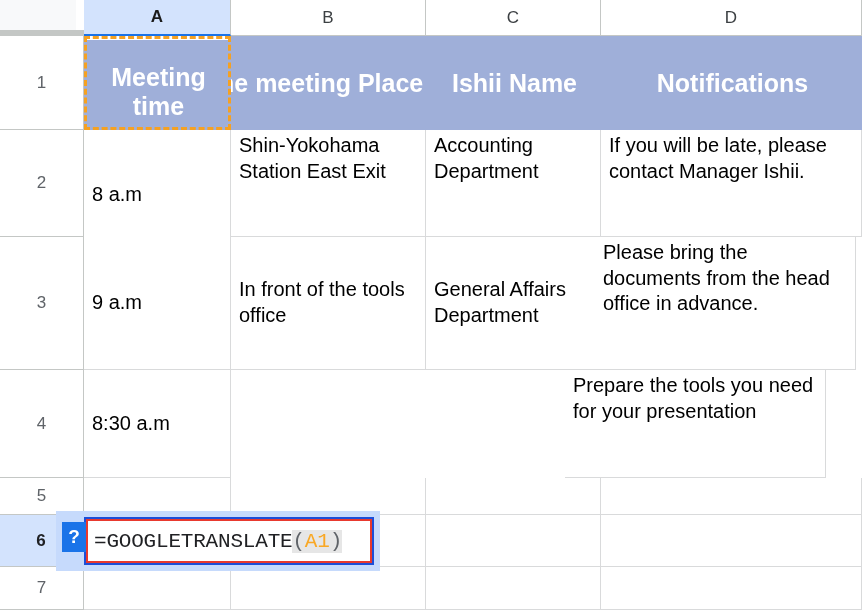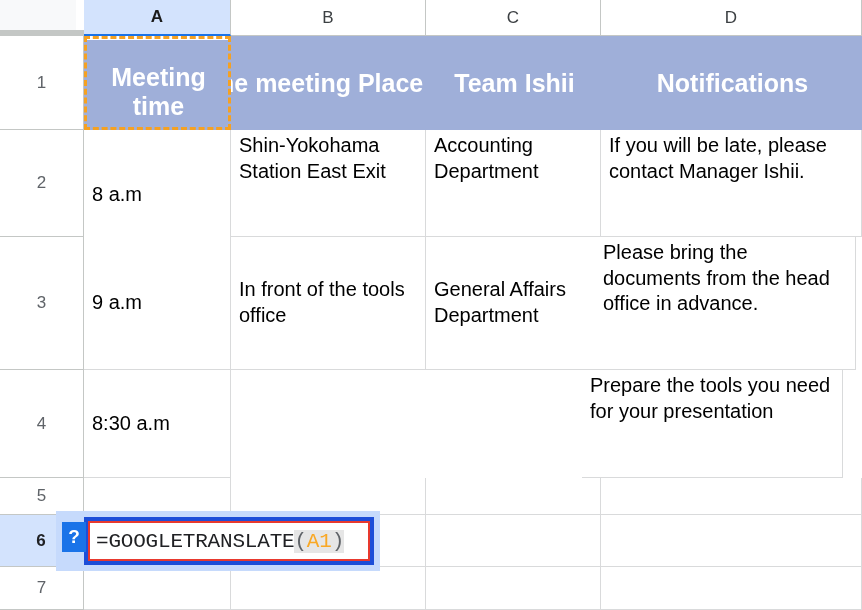--- a/index.html
+++ b/index.html
@@ -147,21 +147,21 @@
     border: 3px dashed #f5a122;
     pointer-events: none;
     z-index: 30;
   }
 
   
   .formula-editor {
     position: absolute;
     box-sizing: border-box;
     background: #ffffff;
-    border: 4px solid #1d4ed8;
+    border: 2px solid #1d4ed8;
     z-index: 40;
     display: flex;
     align-items: center;
   }
   .formula-inner {
     box-sizing: border-box;
     width: 100%;
     height: 100%;
     border: 2px solid #e8392e;
     display: flex;
@@ -224,38 +224,38 @@
   <div class="rowhead active" style="top:515px;height:52px;">6</div>
   <div class="rowhead" style="top:567px;height:43px;">7</div>
 
   <div class="cell hdr wrapcell" style="left:84px;top:40px;width:147px;height:104px;font-size:25px;">
     <span class="txt">Meeting time</span>
   </div>
   <div class="cell hdr clip" style="left:231px;top:36px;width:195px;height:94px;font-size:25px;">
     <span class="txt">The meeting Place</span>
   </div>
   <div class="cell hdr" style="left:426px;top:36px;width:175px;height:94px;font-size:25px;">
-    <span class="txt">Team Ishii</span>
+    <span class="txt">Ishii Name</span>
   </div>
   <div class="cell hdr" style="left:601px;top:36px;width:261px;height:94px;font-size:25px;">
     <span class="txt">Notifications</span>
   </div>
 
   <div class="cell v-mid" style="left:84px;top:130px;width:147px;height:130px;">8 a.m</div>
   <div class="cell v-top" style="left:231px;top:130px;width:195px;height:107px;">Shin-Yokohama Station East Exit</div>
   <div class="cell v-top" style="left:426px;top:130px;width:175px;height:107px;">Accounting Department</div>
   <div class="cell v-top" style="left:601px;top:130px;width:261px;height:107px;">If you will be late, please contact Manager Ishii.</div>
 
   <div class="cell v-mid" style="left:84px;top:237px;width:147px;height:133px;">9 a.m</div>
   <div class="cell v-mid" style="left:231px;top:237px;width:195px;height:133px;">In front of the tools office</div>
   <div class="cell v-mid" style="left:426px;top:237px;width:175px;height:133px;">General Affairs Department</div>
   <div class="cell v-top" style="left:595px;top:237px;width:261px;height:133px;">Please bring the documents from the head office in advance.</div>
 
   <div class="cell v-mid" style="left:84px;top:370px;width:147px;height:108px;">8:30 a.m</div>
-  <div class="cell v-top" style="left:582px;top:370px;width:261px;height:108px;">Prepare the tools you need for your presentation</div>
+  <div class="cell v-top" style="left:565px;top:370px;width:261px;height:108px;">Prepare the tools you need for your presentation</div>
 
   <div class="cell v-mid" style="left:84px;top:478px;width:147px;height:37px;"></div>
   <div class="cell v-mid" style="left:231px;top:478px;width:195px;height:37px;"></div>
   <div class="cell v-mid" style="left:426px;top:478px;width:175px;height:37px;"></div>
   <div class="cell v-mid" style="left:601px;top:478px;width:261px;height:37px;"></div>
 
   <div class="cell v-mid" style="left:84px;top:515px;width:147px;height:52px;"></div>
   <div class="cell v-mid" style="left:231px;top:515px;width:195px;height:52px;"></div>
   <div class="cell v-mid" style="left:426px;top:515px;width:175px;height:52px;"></div>
   <div class="cell v-mid" style="left:601px;top:515px;width:261px;height:52px;"></div>

